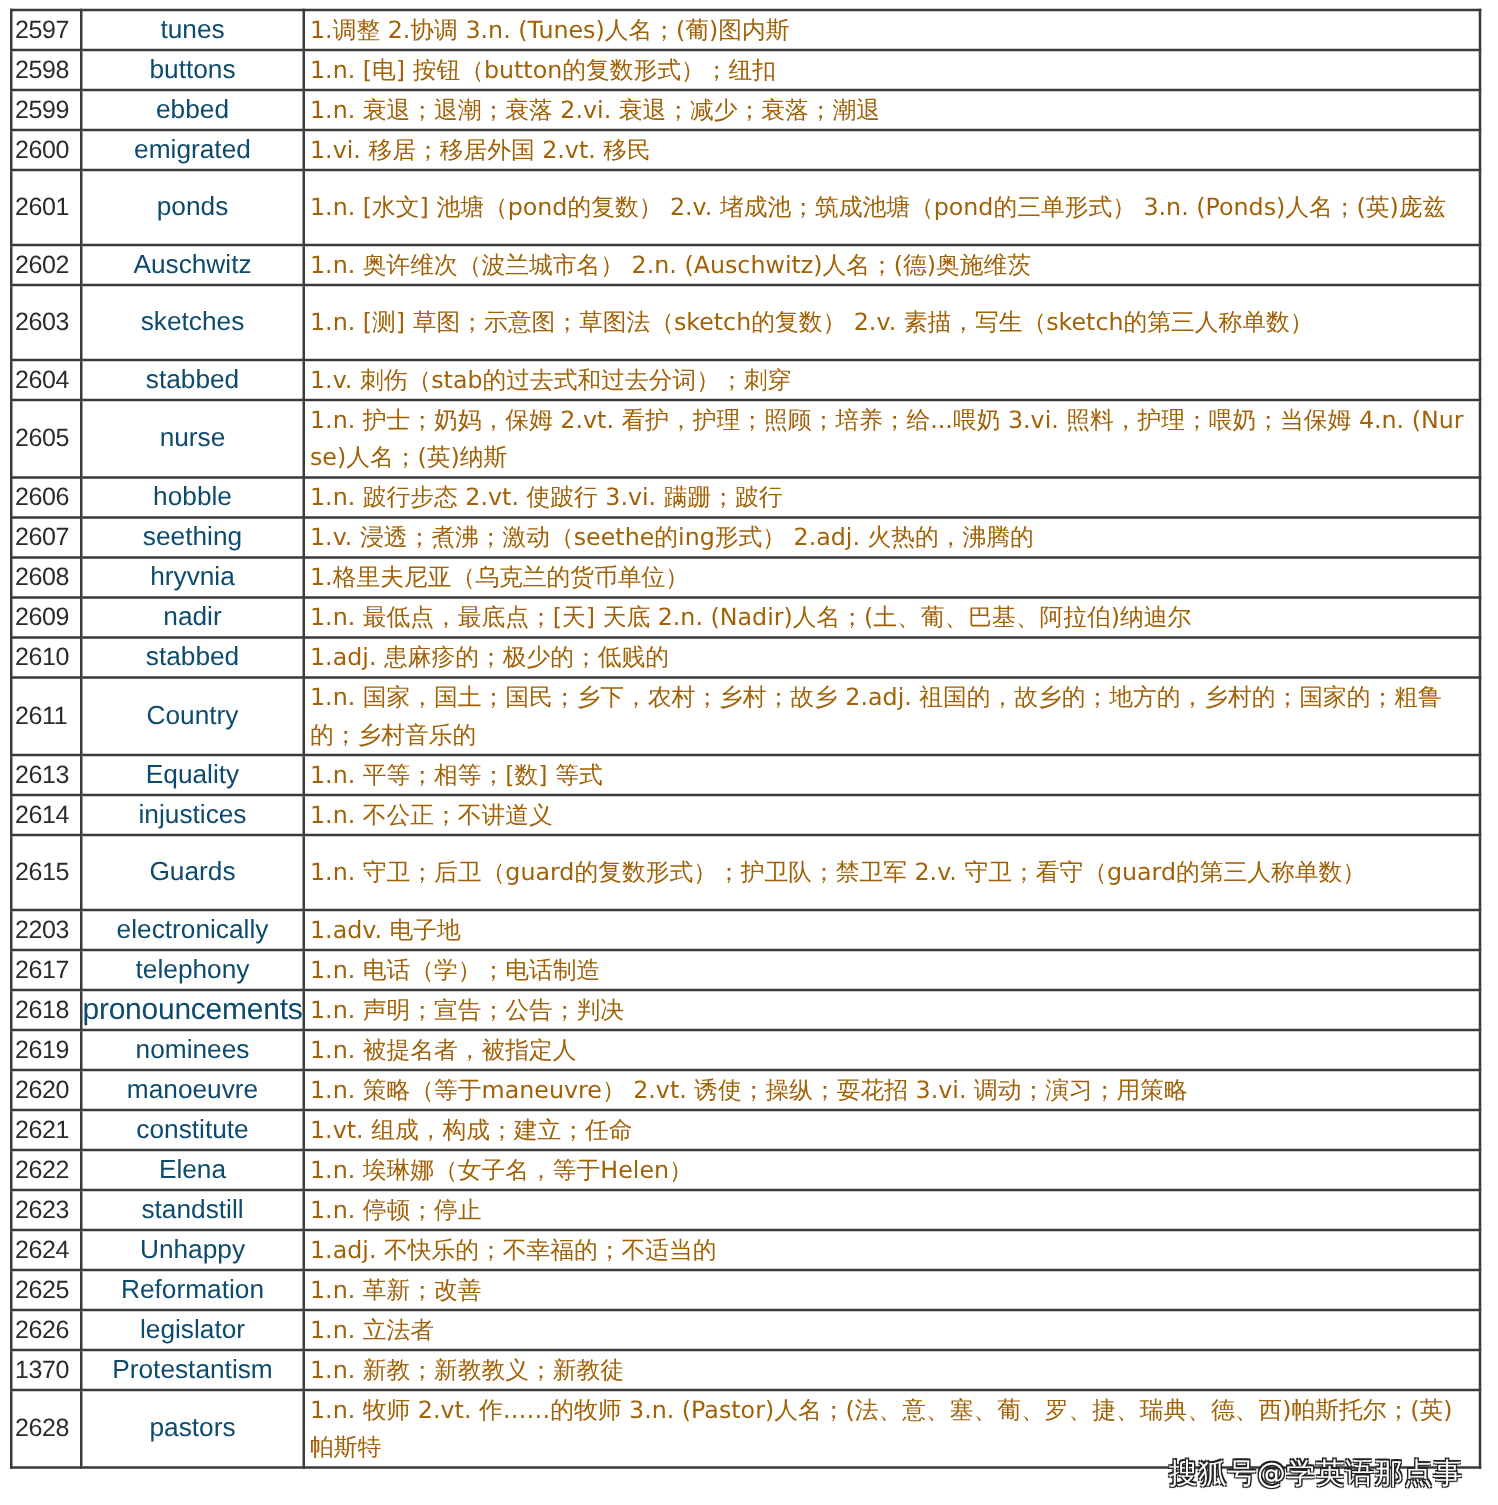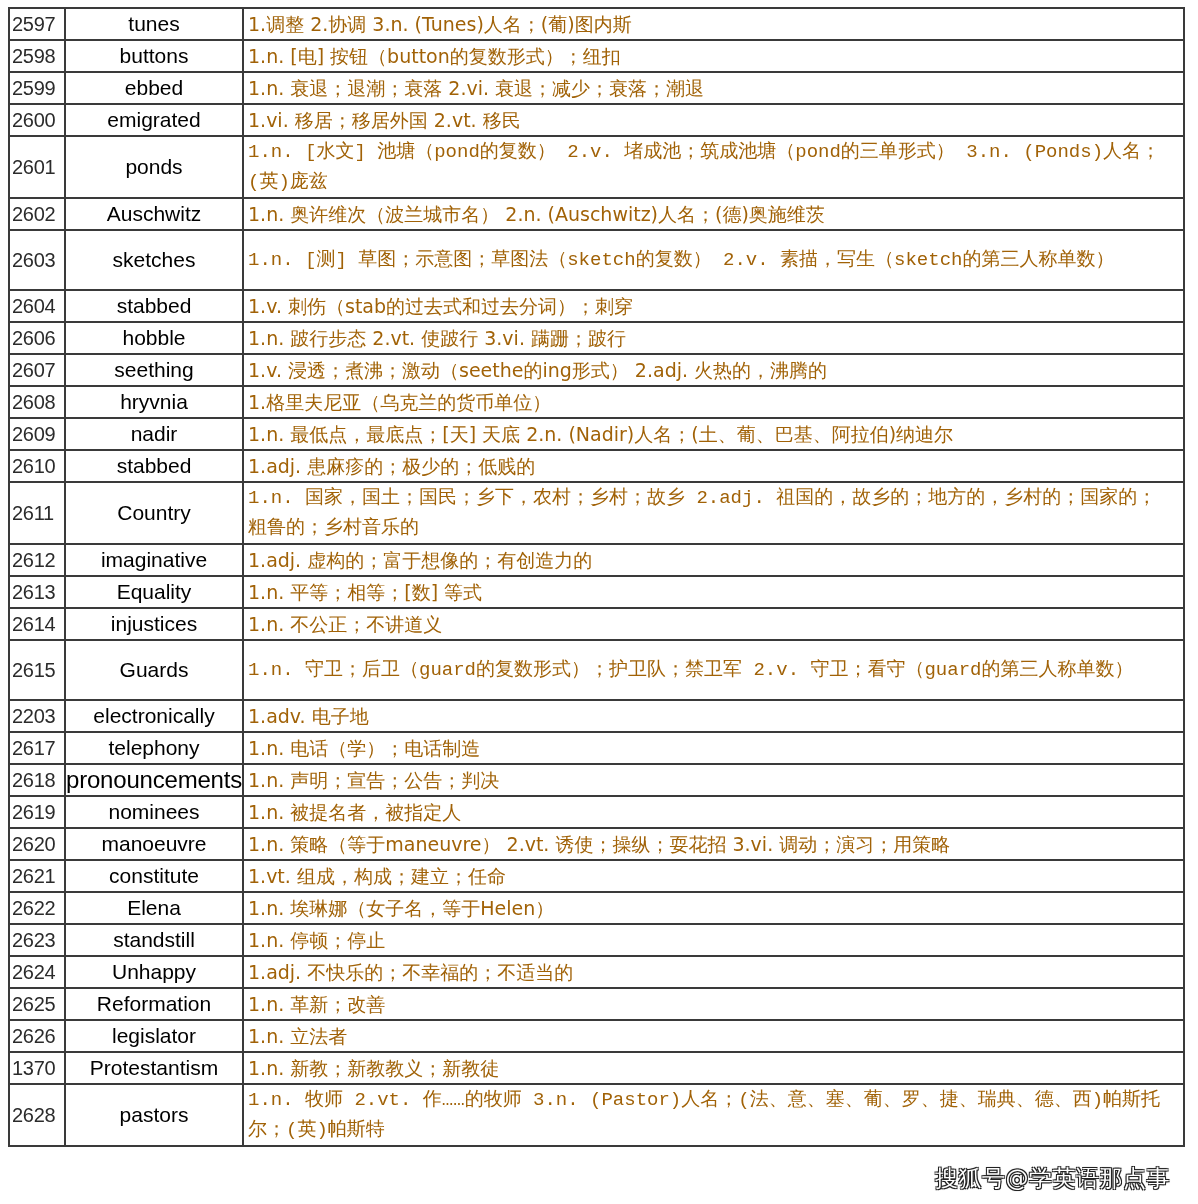--- a/index.html
+++ b/index.html
@@ -40,39 +40,38 @@
     padding-left: 2px !important;
     letter-spacing: -0.3px;
     color: #2b2b2b;
     border-radius: 12px;
   }
   .col-word {
     width: 176px;
     text-align: center;
     font-size: 21px;
     font-family: "Liberation Sans", sans-serif;
-    color: #000000;
+    color: #0c4a6e;
   }
   .col-word.tight {
     font-size: 24px;
     text-align: left;
     letter-spacing: -0.2px;
   }
   .col-def {
     font-size: 19px;
     font-family: "DejaVu Sans", sans-serif;
     color: #a16207;
     padding-left: 4px !important;
     line-height: 30px;
   }
   tr.double .col-def {
     white-space: normal;
     word-break: break-all;
     padding-right: 8px !important;
-    font-family: Liberation Mono, monospace;
   }
   .watermark {
     position: absolute;
     right: 28px;
     top: 1163px;
     font-family: "DejaVu Sans", sans-serif;
     font-size: 23px;
     color: #ffffff;
     text-shadow:
       -1px -1px 0 #222, 1px -1px 0 #222,
@@ -119,20 +118,25 @@
       <tr class="double">
         <td class="col-num">2603</td>
         <td class="col-word">sketches</td>
         <td class="col-def">1.n. [测] 草图；示意图；草图法（sketch的复数） 2.v. 素描，写生（sketch的第三人称单数）</td>
       </tr>
       <tr class="single">
         <td class="col-num">2604</td>
         <td class="col-word">stabbed</td>
         <td class="col-def">1.v. 刺伤（stab的过去式和过去分词）；刺穿</td>
       </tr>
+      <tr class="double">
+        <td class="col-num">2605</td>
+        <td class="col-word">nurse</td>
+        <td class="col-def">1.n. 护士；奶妈，保姆 2.vt. 看护，护理；照顾；培养；给...喂奶 3.vi. 照料，护理；喂奶；当保姆 4.n. (Nurse)人名；(英)纳斯</td>
+      </tr>
       <tr class="single">
         <td class="col-num">2606</td>
         <td class="col-word">hobble</td>
         <td class="col-def">1.n. 跛行步态 2.vt. 使跛行 3.vi. 蹒跚；跛行</td>
       </tr>
       <tr class="single">
         <td class="col-num">2607</td>
         <td class="col-word">seething</td>
         <td class="col-def">1.v. 浸透；煮沸；激动（seethe的ing形式） 2.adj. 火热的，沸腾的</td>
       </tr>
@@ -148,25 +152,20 @@
       </tr>
       <tr class="single">
         <td class="col-num">2610</td>
         <td class="col-word">stabbed</td>
         <td class="col-def">1.adj. 患麻疹的；极少的；低贱的</td>
       </tr>
       <tr class="double">
         <td class="col-num">2611</td>
         <td class="col-word">Country</td>
         <td class="col-def">1.n. 国家，国土；国民；乡下，农村；乡村；故乡 2.adj. 祖国的，故乡的；地方的，乡村的；国家的；粗鲁的；乡村音乐的</td>
-      </tr>
-      <tr class="single">
-        <td class="col-num">2612</td>
-        <td class="col-word">imaginative</td>
-        <td class="col-def">1.adj. 虚构的；富于想像的；有创造力的</td>
       </tr>
       <tr class="single">
         <td class="col-num">2613</td>
         <td class="col-word">Equality</td>
         <td class="col-def">1.n. 平等；相等；[数] 等式</td>
       </tr>
       <tr class="single">
         <td class="col-num">2614</td>
         <td class="col-word">injustices</td>
         <td class="col-def">1.n. 不公正；不讲道义</td>

